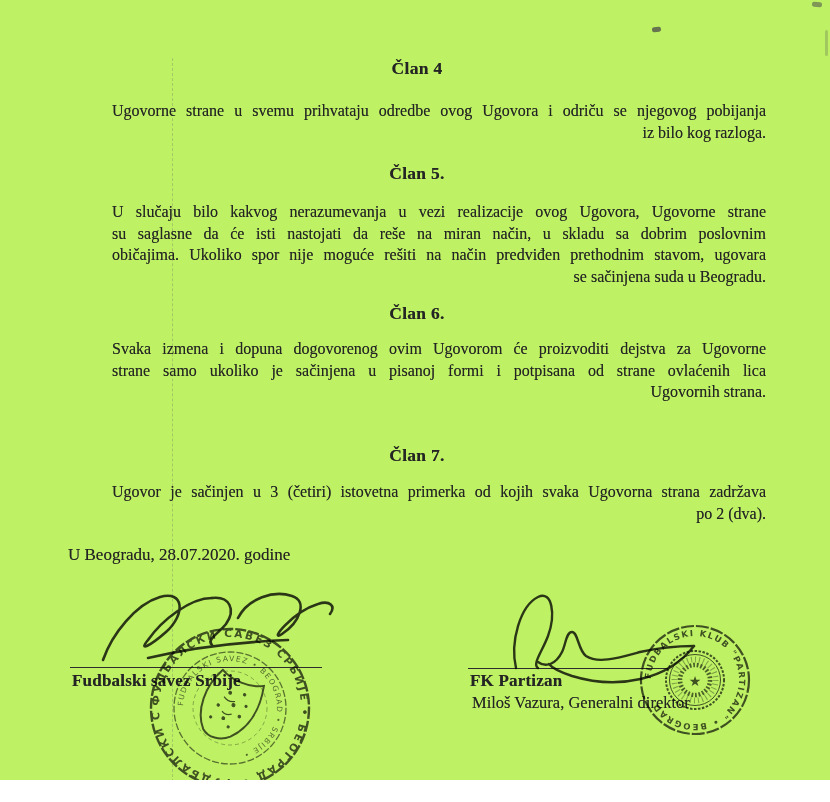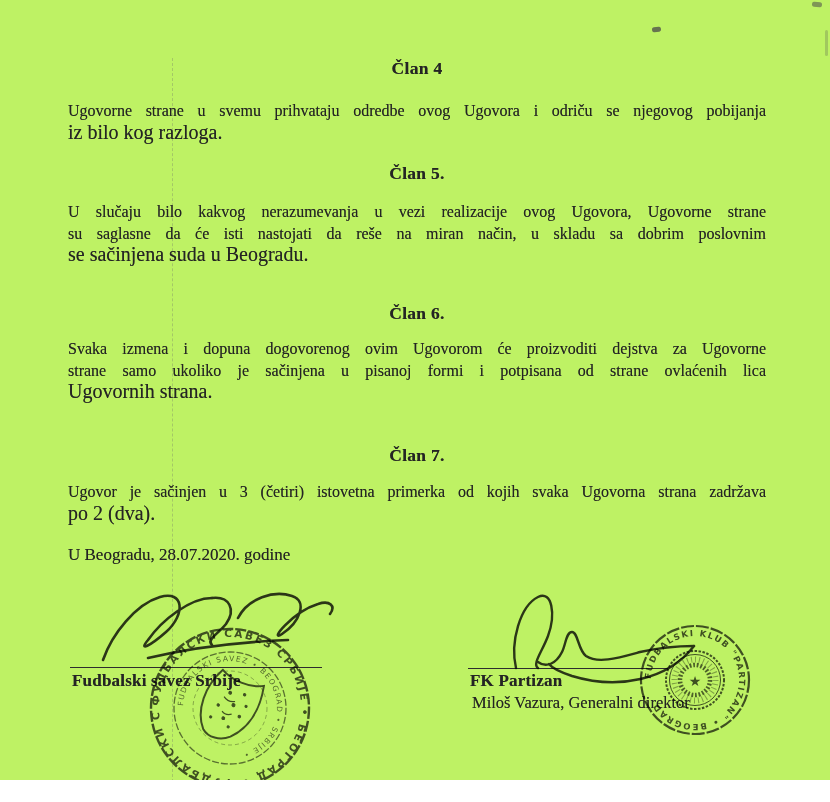--- a/index.html
+++ b/index.html
@@ -5,22 +5,22 @@
   html,body{margin:0;padding:0;background:#fff;}
   .page{
     position:relative;width:830px;height:780px;background:#bef264;
     font-family:"Liberation Serif", serif;color:#242424;overflow:hidden;
   }
   .article{position:absolute;left:68px;width:698px;}
   .heading{text-align:center;font-weight:700;font-size:17.5px;line-height:22px;letter-spacing:.3px;
     text-shadow:0 0 .5px rgba(30,30,30,.55);}
   .bodylines{position:absolute;left:68px;width:698px;}
   .jline{font-size:16px;line-height:21.5px;text-align:justify;text-align-last:justify;
-    text-shadow:0 0 .5px rgba(30,30,30,.5);}
-  .jlast{font-size:20px;line-height:21.5px;text-align:left;text-shadow:0 0 .5px rgba(30,30,30,.5);}
+    text-shadow:0 0 .5px rgba(30,30,30,.5);margin-left:44px;}
+  .jlast{font-size:16px;line-height:21.5px;text-align:right;text-shadow:0 0 .5px rgba(30,30,30,.5);}
   .dateline{position:absolute;left:68px;top:544px;font-size:17px;line-height:22px;
     text-shadow:0 0 .5px rgba(30,30,30,.5);}
   .sigline{position:absolute;height:0;border-top:1.6px solid #2d2d2d;}
   .orgname{position:absolute;font-weight:700;font-size:17px;letter-spacing:.2px;
     text-shadow:0 0 .5px rgba(30,30,30,.55);}
   .signame{position:absolute;font-size:16.5px;text-shadow:0 0 .5px rgba(30,30,30,.45);}
   .stamp{position:absolute;mix-blend-mode:multiply;opacity:.84;}
   .sig-svg{position:absolute;left:0;top:560px;mix-blend-mode:multiply;}
   .foldline{position:absolute;left:172px;top:58px;height:744px;width:0;
     border-left:1px dashed rgba(110,110,110,.32);}
@@ -47,20 +47,21 @@
       <div class="jline">Ugovorne strane u svemu prihvataju odredbe ovog Ugovora i odriču se njegovog pobijanja</div>
       <div class="jlast">iz bilo kog razloga.</div>
     </div>
 
   <div class="article" style="top:162px">
     <div class="heading">Član 5.</div>
   </div>
   <div class="bodylines" style="top:201px">
       <div class="jline">U slučaju bilo kakvog nerazumevanja u vezi realizacije ovog Ugovora, Ugovorne strane</div>
       <div class="jline">su saglasne da će isti nastojati da reše na miran način, u skladu sa dobrim poslovnim</div>
+      <div class="jline">običajima. Ukoliko spor nije moguće rešiti na način predviđen prethodnim stavom, ugovara</div>
       <div class="jlast">se sačinjena suda u Beogradu.</div>
     </div>
 
   <div class="article" style="top:302px">
     <div class="heading">Član 6.</div>
   </div>
   <div class="bodylines" style="top:338px">
       <div class="jline">Svaka izmena i dopuna dogovorenog ovim Ugovorom će proizvoditi dejstva za Ugovorne</div>
       <div class="jline">strane samo ukoliko je sačinjena u pisanoj formi i potpisana od strane ovlaćenih lica</div>
       <div class="jlast">Ugovornih strana.</div>

